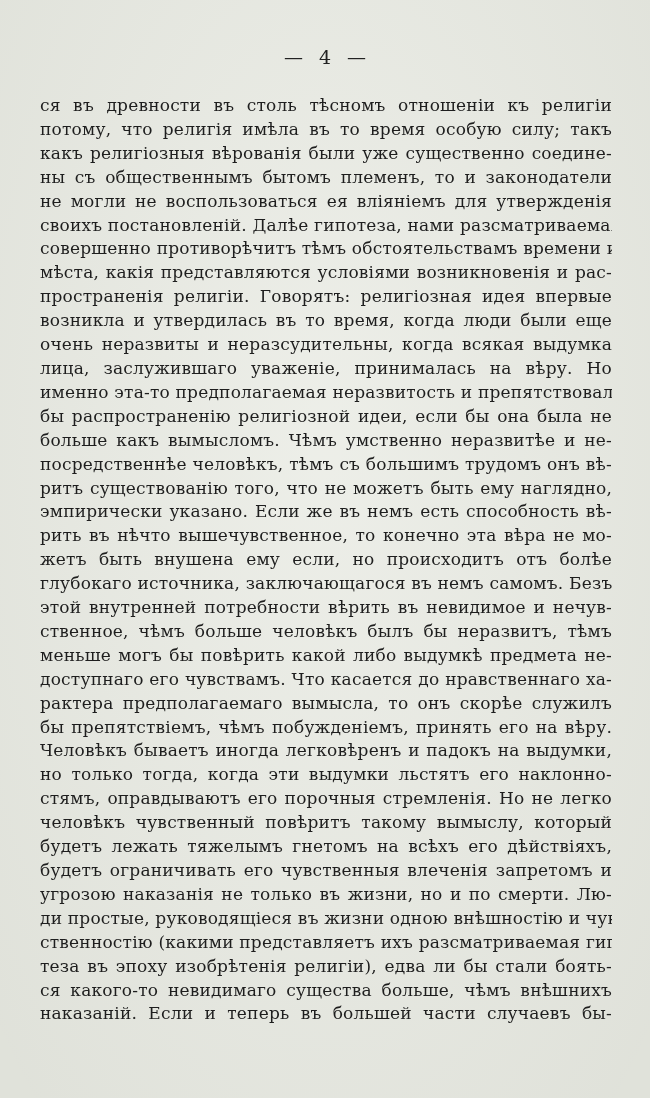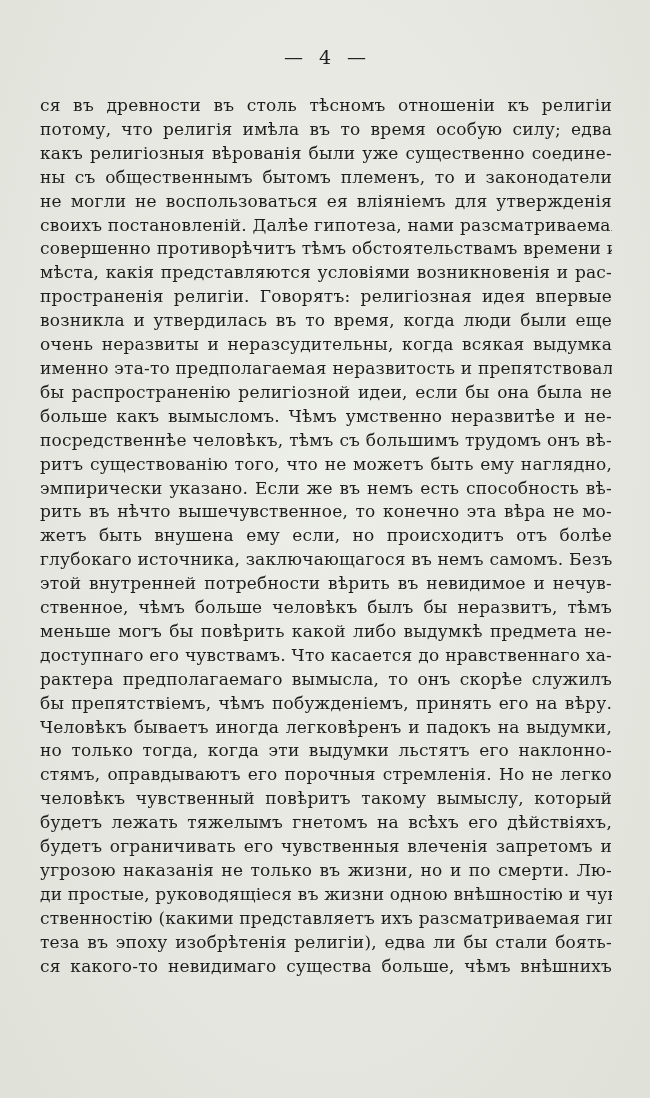--- a/index.html
+++ b/index.html
@@ -48,30 +48,31 @@
   }
 </style>
 </head>
 <body>
 
 <div class="page">
   <div class="page-number"><span class="dash">—</span><span>4</span><span class="dash">—</span></div>
 
   <div class="body-text">
     <div class="line">ся въ древности въ столь тѣсномъ отношеніи къ религіи</div>
-    <div class="line">потому, что религія имѣла въ то время особую силу; едва</div>
+    <div class="line">потому, что религія имѣла въ то время особую силу; такъ</div>
     <div class="line">какъ религіозныя вѣрованія были уже существенно соедине-</div>
     <div class="line">ны съ общественнымъ бытомъ племенъ, то и законодатели</div>
     <div class="line">не могли не воспользоваться ея вліяніемъ для утвержденія</div>
     <div class="line">своихъ постановленій. Далѣе гипотеза, нами разсматриваемая,</div>
     <div class="line">совершенно противорѣчитъ тѣмъ обстоятельствамъ времени и</div>
     <div class="line">мѣста, какія представляются условіями возникновенія и рас-</div>
     <div class="line">пространенія религіи. Говорятъ: религіозная идея впервые</div>
     <div class="line">возникла и утвердилась въ то время, когда люди были еще</div>
     <div class="line">очень неразвиты и неразсудительны, когда всякая выдумка</div>
+    <div class="line">лица, заслужившаго уваженіе, принималась на вѣру. Но</div>
     <div class="line">именно эта-то предполагаемая неразвитость и препятствовала</div>
     <div class="line">бы распространенію религіозной идеи, если бы она была не</div>
     <div class="line">больше какъ вымысломъ. Чѣмъ умственно неразвитѣе и не-</div>
     <div class="line">посредственнѣе человѣкъ, тѣмъ съ большимъ трудомъ онъ вѣ-</div>
     <div class="line">ритъ существованію того, что не можетъ быть ему наглядно,</div>
     <div class="line">эмпирически указано. Если же въ немъ есть способность вѣ-</div>
     <div class="line">рить въ нѣчто вышечувственное, то конечно эта вѣра не мо-</div>
     <div class="line">жетъ быть внушена ему если, но происходитъ отъ болѣе</div>
     <div class="line">глубокаго источника, заключающагося въ немъ самомъ. Безъ</div>
     <div class="line">этой внутренней потребности вѣрить въ невидимое и нечув-</div>
@@ -84,14 +85,15 @@
     <div class="line">но только тогда, когда эти выдумки льстятъ его наклонно-</div>
     <div class="line">стямъ, оправдываютъ его порочныя стремленія. Но не легко</div>
     <div class="line">человѣкъ чувственный повѣритъ такому вымыслу, который</div>
     <div class="line">будетъ лежать тяжелымъ гнетомъ на всѣхъ его дѣйствіяхъ,</div>
     <div class="line">будетъ ограничивать его чувственныя влеченія запретомъ и</div>
     <div class="line">угрозою наказанія не только въ жизни, но и по смерти. Лю-</div>
     <div class="line">ди простые, руководящіеся въ жизни одною внѣшностію и чув-</div>
     <div class="line">ственностію (какими представляетъ ихъ разсматриваемая гипо-</div>
     <div class="line">теза въ эпоху изобрѣтенія религіи), едва ли бы стали боять-</div>
     <div class="line">ся какого-то невидимаго существа больше, чѣмъ внѣшнихъ</div>
+    <div class="line">наказаній. Если и теперь въ большей части случаевъ бы-</div>
   </div>
 </div>
 
 </body></html>

